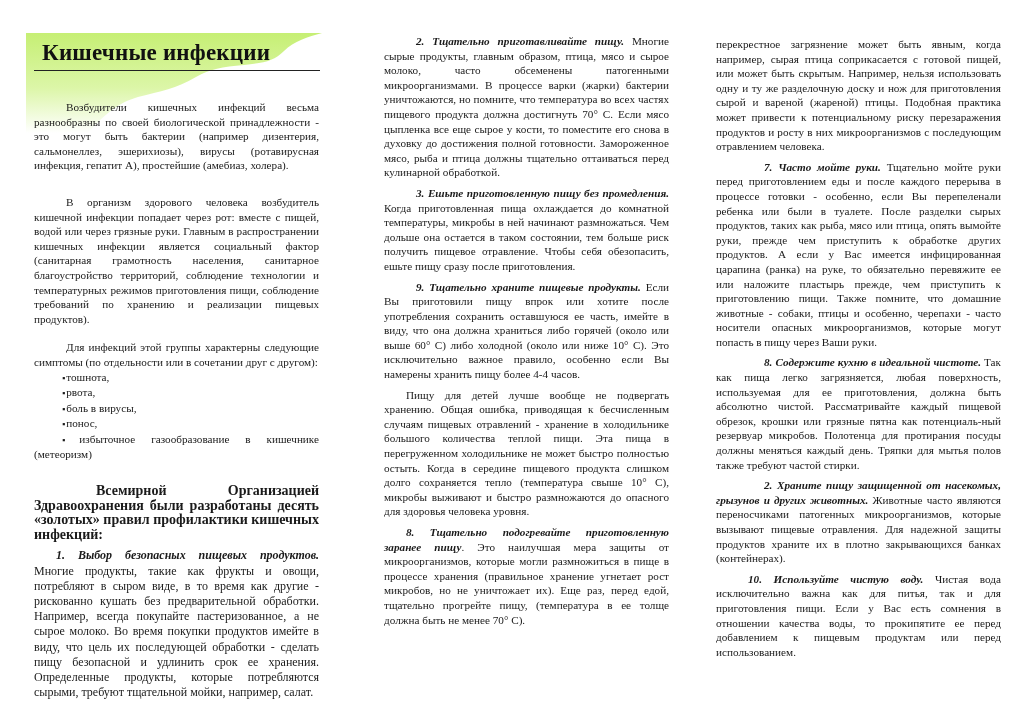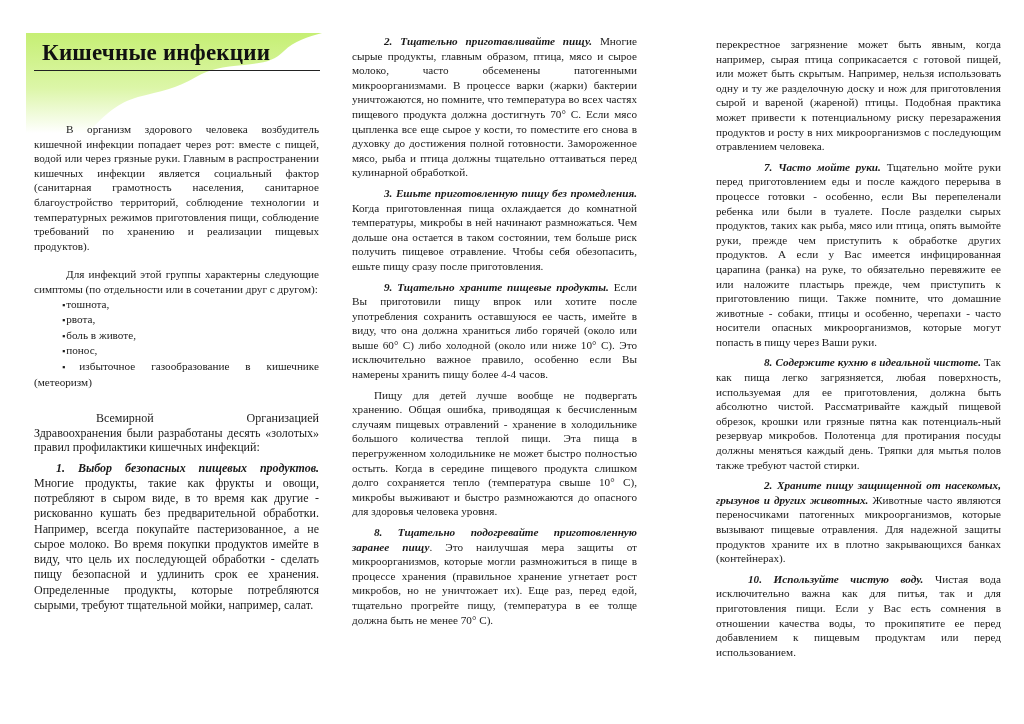--- a/index.html
+++ b/index.html
@@ -1,34 +1,34 @@
 <!DOCTYPE html>
 <html><head>
 <meta charset="utf-8">
 <style>
   html, body { margin:0; padding:0; background:#ffffff; }
   body { width:1024px; height:724px; position:relative; overflow:hidden;
          font-family:"Liberation Serif", "DejaVu Serif", serif; color:#1a1a1a; }
   .col { position:absolute; top:0; font-size:11.2px; line-height:14.6px; text-align:justify; }
   .col1 { left:34px; width:285px; }
-  .col2 { left:352px; width:285px; top:34px; }
+  .col2 { left:384px; width:285px; top:34px; }
   .col3 { left:716px; width:285px; top:37px; }
   .header-bg { position:absolute; left:26px; top:33px; width:296px; height:100px; }
   .title { position:absolute; left:36px; top:34px; font-size:23px; font-weight:bold; color:#111; margin:6px; letter-spacing:0.2px;}
   .title-rule { position:absolute; left:34px; top:70px; width:286px; height:0; border-top:1.5px solid #222; }
   p { margin:0; }
   .ind { text-indent:32px; }
   .ind2 { text-indent:22px; }
   .ind3 { text-indent:48px; }
   .gap { height:14px; }
   .gap-s { height:6px; }
   .list { margin:0; padding:0; list-style:none; }
   .list li { padding-left:28px; }
   .list li::before { content:"\25AA"; font-size:9px; margin-right:1px; }
-  .who { font-weight:normal; font-size:12px; text-indent:62px; }
+  .who { font-weight:bold; font-size:14px; text-indent:62px; }
   .rule-h { font-weight:bold; font-style:italic; }
   .p1 { position:absolute; top:100px; }
 </style>
 </head>
 <body>
 
 <svg class="header-bg" viewBox="0 0 296 100" preserveAspectRatio="none">
   <defs>
     <linearGradient id="g1" x1="0" y1="0" x2="0" y2="1">
       <stop offset="0" stop-color="#c6ef74"></stop>
@@ -36,28 +36,29 @@
       <stop offset="1" stop-color="#ffffff"></stop>
     </linearGradient>
   </defs>
   <path d="M0,0 L296,0 C282,4 268,8 258,18 C248,28 238,30 218,32 C196,34 184,36 170,44 C150,56 135,58 112,64 C92,70 80,80 62,100 L0,100 Z" fill="url(#g1)"></path>
 </svg>
 
 <h1 class="title">Кишечные инфекции</h1>
 <div class="title-rule"></div>
 
 <div class="col col1 p1">
+  <p class="ind">Возбудители кишечных инфекций весьма разнообразны по своей биологической принадлежности - это могут быть бактерии (например дизентерия, сальмонеллез, эшерихиозы), вирусы (ротавирусная инфекция, гепатит А), простейшие (амебиаз, холера).</p>
   <div class="gap" style="height:22px"></div>
   <p class="ind">В организм здорового человека возбудитель кишечной инфекции попадает через рот: вместе с пищей, водой или через грязные руки.   Главным в распространении кишечных инфекции является социальный фактор (санитарная грамотность населения, санитарное благоустройство территорий, соблюдение технологии и температурных режимов приготовления пищи, соблюдение требований по хранению и реализации пищевых продуктов).</p>
   <div class="gap"></div>
   <p class="ind">Для инфекций этой группы характерны следующие симптомы (по отдельности или в сочетании друг с другом):</p>
   <ul class="list">
     <li>тошнота,</li>
     <li>рвота,</li>
-    <li>боль в животе,</li>
+    <li>боль в вирусы,</li>
     <li>понос,</li>
     <li style="padding-left:0;text-indent:28px">избыточное газообразование в кишечнике (метеоризм)</li>
   </ul>
   <div class="gap" style="height:22px"></div>
   <p class="who">Всемирной Организацией Здравоохранения были разработаны десять «золотых» правил профилактики кишечных инфекций:</p>
   <div class="gap-s"></div>
   <p class="ind2" style="font-size:12px;line-height:15.2px"><span class="rule-h">1. Выбор безопасных пищевых продуктов.</span><span> Многие продукты, такие как фрукты и овощи, потребляют в сыром виде, в то время как другие - рискованно кушать без предварительной обработки. Например, всегда покупайте пастеризованное, а не сырое молоко. Во время покупки продуктов имейте в виду, что цель их последующей обработки - сделать пищу безопасной и удлинить срок ее хранения. Определенные продукты, которые потребляются сырыми, требуют тщательной мойки, например, салат.</span></p>
 </div>
 
 <div class="col col2">

